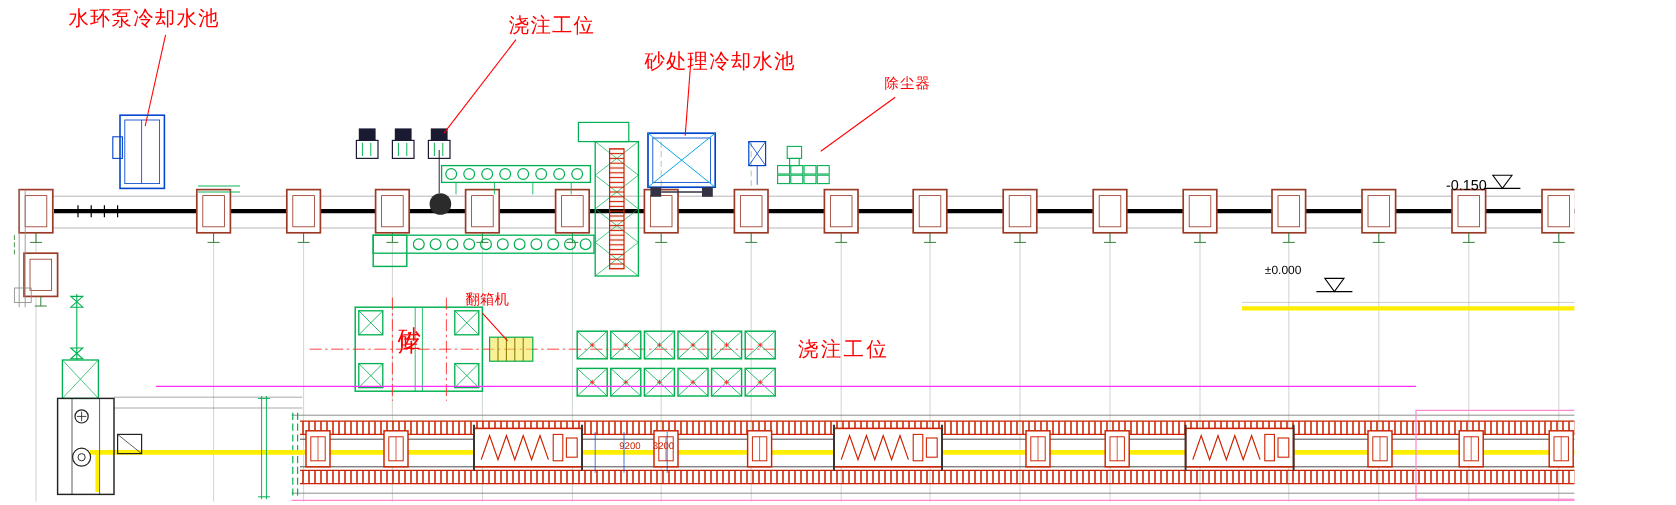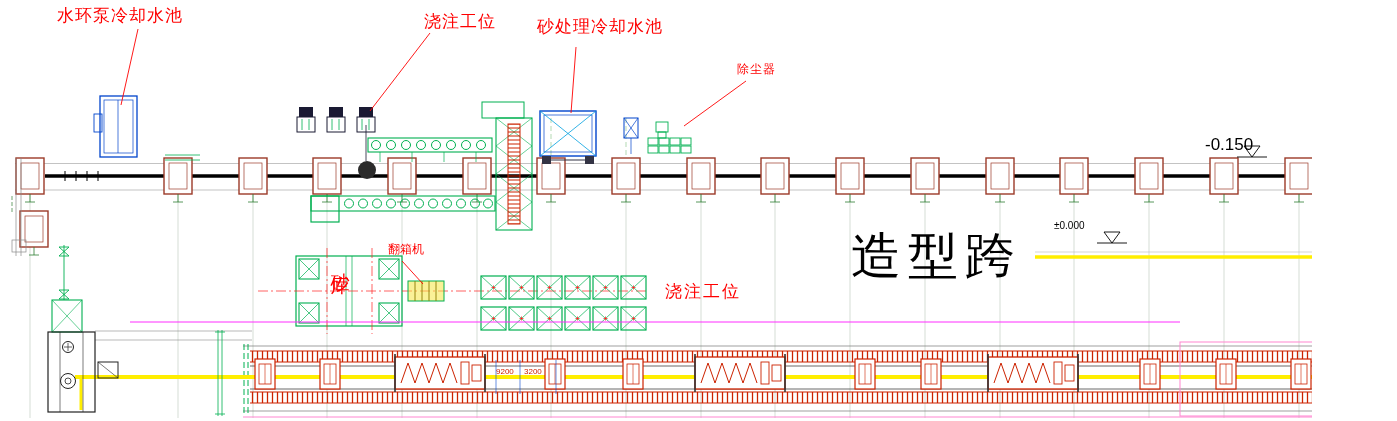--- a/index.html
+++ b/index.html
@@ -6,21 +6,21 @@
   #stage{
     position:relative;width:1312px;height:421px;background:#ffffff;
     font-family:"Liberation Sans",sans-serif;overflow:hidden;
   }
   #stage svg{position:absolute;left:0;top:0;}
   .lbl{
     position:absolute;color:#ff0000;white-space:nowrap;
     font-family:"Liberation Sans",sans-serif;line-height:1.05;
   }
   .lbl-black{color:#000000;}
-  .lbl-dim{color:#cc2200;}
+  .lbl-dim{color:#cc2200;padding-left:20px;}
   .lbl-vert{writing-mode:vertical-rl;text-orientation:upright;letter-spacing:2px;}
   .big-title{
     font-family:"DejaVu Serif","Liberation Serif",serif;
     font-weight:400;letter-spacing:7px;
   }
 </style>
 </head>
 <body>
 
 <div id="stage">
@@ -302,33 +302,32 @@
     <path d="M576,47 L571,113"></path>
     <path d="M746,81 L684,126"></path>
     <path d="M402,261 L423,284"></path>
   </g>
 </svg>
 
 <div class="lbl" style="left:57px;top:7px;font-size:17px;letter-spacing:1px">水环泵冷却水池</div>
 
 <div class="lbl" style="left:424px;top:13px;font-size:17px;letter-spacing:1px">浇注工位</div>
 
-<div class="lbl" style="left:537px;top:18px;font-size:17px;letter-spacing:1px">砂处理冷却水池</div>
+<div class="lbl" style="left:537px;top:43px;font-size:17px;letter-spacing:1px">砂处理冷却水池</div>
 
 <div class="lbl" style="left:737px;top:63px;font-size:12px;letter-spacing:1px">除尘器</div>
 
 <div class="lbl" style="left:388px;top:243px;font-size:12px">翻箱机</div>
 
 <div class="lbl lbl-vert" style="left:330px;top:257px;font-size:19px">砂库</div>
 
 <div class="lbl" style="left:665px;top:283px;font-size:17px;letter-spacing:2px">浇注工位</div>
 
-<div class="lbl lbl-black big-title" style="left:851px;top:230px;font-size:50px">造型跨</div>
-
-<div class="lbl lbl-black" style="left:1205px;top:136px;font-size:17px">-0.150</div>
+
+<div class="lbl lbl-black" style="left:1205px;top:148px;font-size:12px">-0.150</div>
 
 <div class="lbl lbl-black" style="left:1054px;top:221px;font-size:10px">±0.000</div>
 
 <div class="lbl lbl-dim" style="left:496px;top:368px;font-size:8px">9200</div>
 
 <div class="lbl lbl-dim" style="left:524px;top:368px;font-size:8px">3200</div>
 
 </div>
 
 </body></html>

